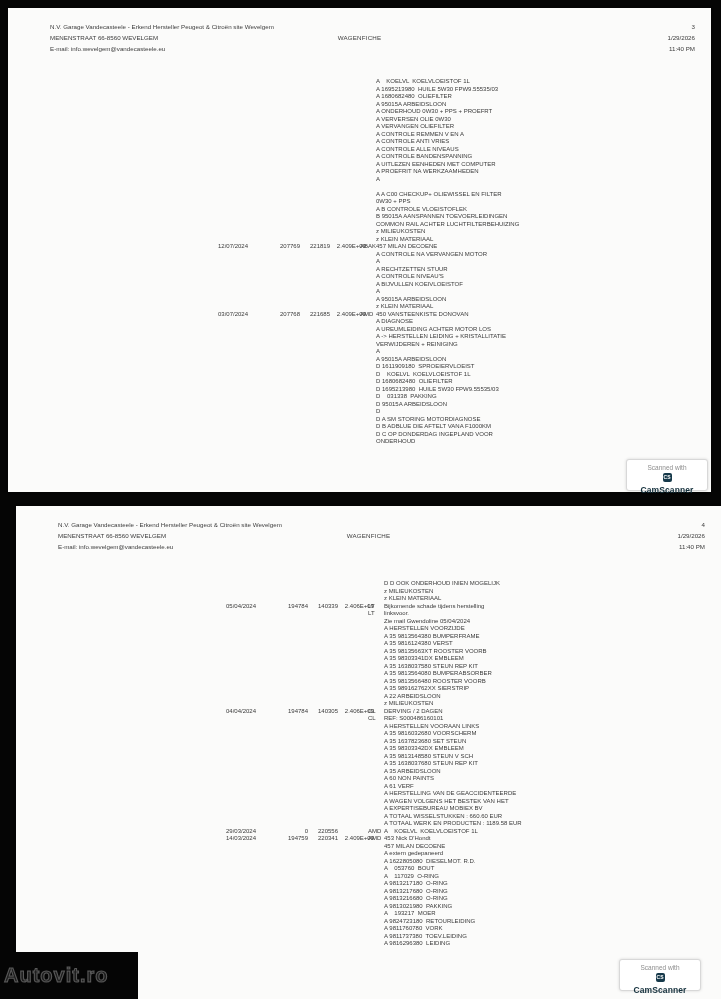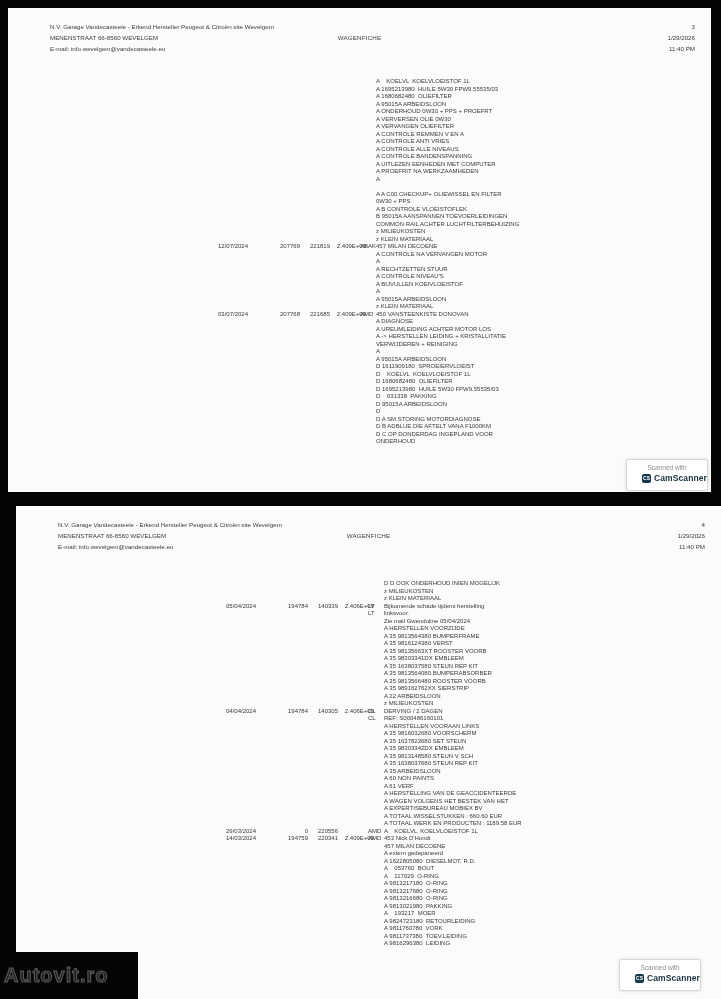--- a/index.html
+++ b/index.html
@@ -29,21 +29,21 @@
   .c-n2{position:absolute;left:302px;}
   .c-sci{position:absolute;left:328px;width:30px;text-align:right;}
   .c-code{position:absolute;left:352px;}
 
   .badge{position:absolute;width:80px;height:30px;background:#ffffff;
          border:1px solid #d8d8d8;border-radius:3px;text-align:center;
          box-shadow:0 0 3px rgba(0,0,0,.15);}
   #page3 .badge{right:3px;bottom:1px;}
   #page4 .badge{right:20px;bottom:8px;}
   .badge .b1{font-size:6.5px;color:#8d8d8d;margin-top:4px;line-height:7px;}
-  .badge .b2{display:flex;align-items:center;justify-content:flex-end;gap:3px;margin-top:2px;}
+  .badge .b2{display:flex;align-items:center;justify-content:flex-end;gap:3px;margin-top:2px;flex-direction:column;}
   .badge .logo{display:inline-block;width:9px;height:9px;border-radius:2px;
                color:#fff;font-size:5px;font-weight:bold;line-height:9px;text-align:center;}
   .badge .cname{font-size:8.5px;font-weight:bold;color:#15313d;letter-spacing:.1px;}
 
   .wm-box{position:absolute;left:0;top:952px;width:138px;height:47px;background:#050505;
           display:flex;align-items:center;z-index:5;}
   .wm-text{font-size:20px;font-weight:bold;padding-left:4px;
            color:rgba(255,255,255,0.10);
            -webkit-text-stroke:1px rgba(255,255,255,0.30);
            filter:blur(0.5px);letter-spacing:1px;white-space:nowrap;}

